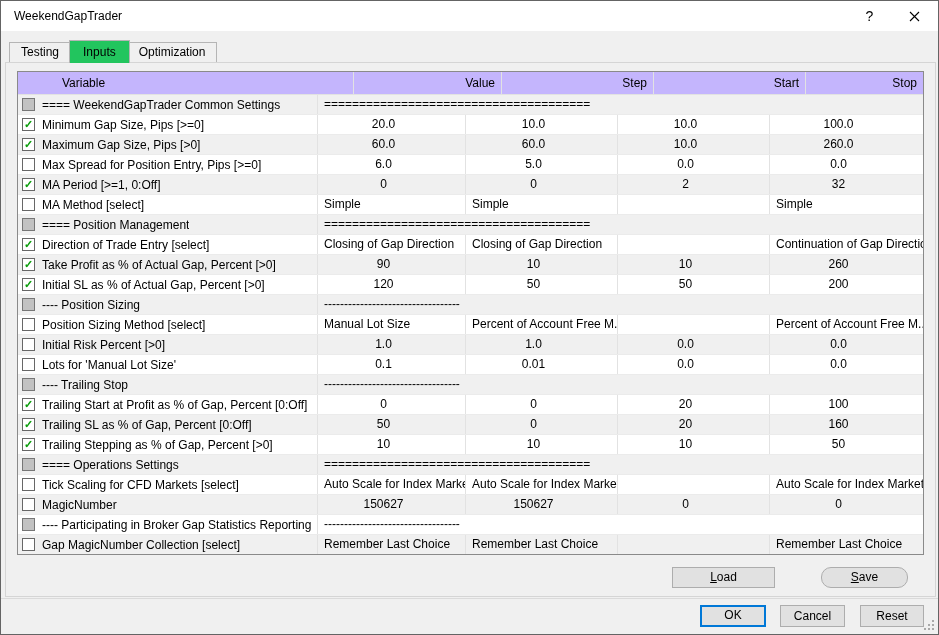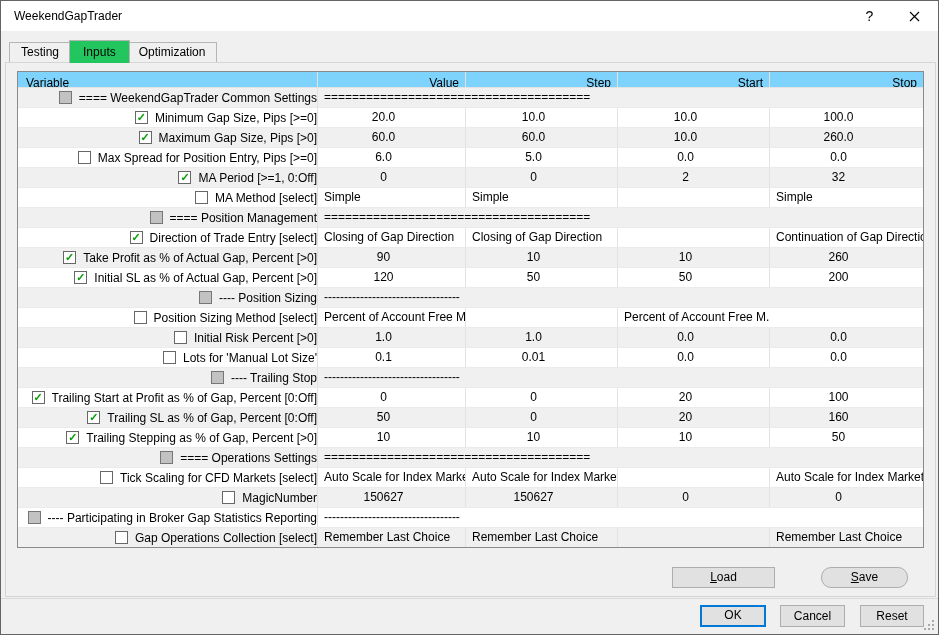--- a/index.html
+++ b/index.html
@@ -25,32 +25,32 @@
                 margin-bottom:-1px; margin-left:-2px; margin-right:-2px; padding:0 13px; }
 
   .pane { position:absolute; left:4px; top:61px; width:931px; height:535px;
           border:1px solid #d5d5d5; background:#f0f0f0; }
 
   
   .table { position:absolute; left:16px; top:70px; width:907px; background:#fff;
            border:1px solid #8a8a8a; }
   .thead, .trow { display:grid; grid-template-columns:300px 148px 152px 152px 1fr; }
   .trow.sep { grid-template-columns:300px 1fr; }
-  .thead { height:16px; background:#7dd3fc; border-bottom:1px solid #e2e2e2; }
+  .thead { height:23px; background:#c4b5fd; border-bottom:1px solid #e2e2e2;padding-left:36px; }
   .th { line-height:22px; border-right:1px solid #e2e2e2; white-space:nowrap; overflow:hidden; }
   .th:last-child { border-right:none; }
   .th.first { text-align:left; padding-left:8px; }
   .th.rt { text-align:right; padding-right:6px; }
   .trow { height:20px; border-bottom:1px solid #ebebeb; }
   .trow:last-child { border-bottom:none; height:19px; }
   .trow.gray { background:#f0f0f0; }
   .trow.white { background:#fff; }
   .cell { line-height:18px; border-right:1px solid #e2e2e2; white-space:nowrap; overflow:hidden; }
   .cell:last-child { border-right:none; }
-  .varcell { display:flex; align-items:center; padding-left:4px; gap:7px;justify-content:flex-end; }
+  .varcell { display:flex; align-items:center; padding-left:4px; gap:7px; }
   .varlabel { white-space:nowrap; overflow:hidden; }
   .cbx { width:13px; height:13px; flex:0 0 13px; border:1px solid #676767; background:#fff;
          font-size:11px; line-height:11px; text-align:center; color:#0c9e0c; font-weight:bold; }
   .cbx.disabled { background:#c2c2c2; border-color:#767676; }
   .num { text-align:center; padding-right:16px; }
   .txt { text-align:left; padding-left:6px; }
   .fillcell { letter-spacing:0; }
 
   
   .btn { position:absolute; background:#e1e1e1; border:1px solid #adadad; text-align:center;
@@ -198,20 +198,21 @@
             <span class="cbx disabled"></span>
             <span class="varlabel">---- Position Sizing</span>
           </div>
           <div class="cell txt fillcell">----------------------------------</div>
         </div>
         <div class="trow white">
           <div class="cell varcell">
             <span class="cbx unchecked"></span>
             <span class="varlabel">Position Sizing Method [select]</span>
           </div>
+          <div class="cell txt">Manual Lot Size</div>
           <div class="cell txt">Percent of Account Free M...</div>
           <div class="cell txt"></div>
           <div class="cell txt">Percent of Account Free M...</div>
         </div>
         <div class="trow gray">
           <div class="cell varcell">
             <span class="cbx unchecked"></span>
             <span class="varlabel">Initial Risk Percent [&gt;0]</span>
           </div>
           <div class="cell num">1.0</div>
@@ -296,21 +297,21 @@
         <div class="trow white sep">
           <div class="cell varcell">
             <span class="cbx disabled"></span>
             <span class="varlabel">---- Participating in Broker Gap Statistics Reporting</span>
           </div>
           <div class="cell txt fillcell">----------------------------------</div>
         </div>
         <div class="trow gray">
           <div class="cell varcell">
             <span class="cbx unchecked"></span>
-            <span class="varlabel">Gap Operations Collection [select]</span>
+            <span class="varlabel">Gap MagicNumber Collection [select]</span>
           </div>
           <div class="cell txt">Remember Last Choice</div>
           <div class="cell txt">Remember Last Choice</div>
           <div class="cell txt"></div>
           <div class="cell txt">Remember Last Choice</div>
         </div>
       </div>
   </div>
 
   <div class="btn btn-load"><u>L</u>oad</div>

